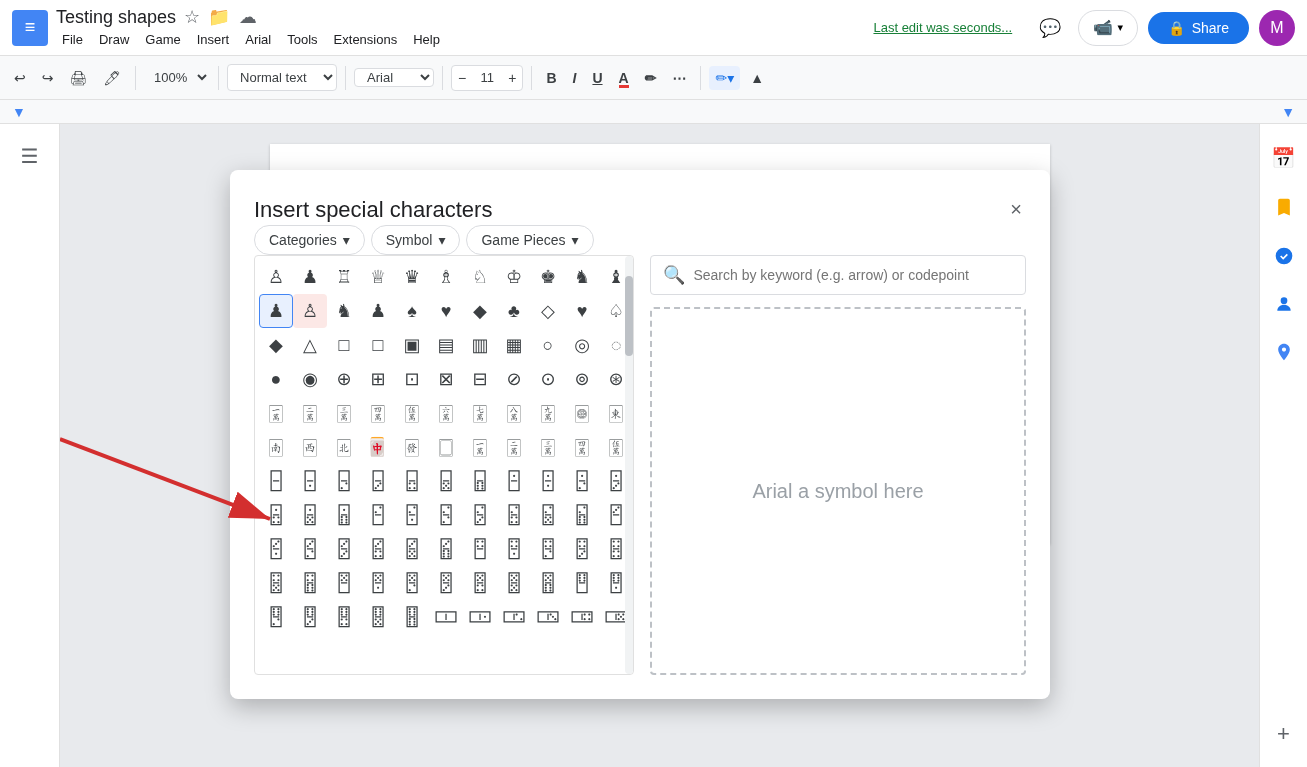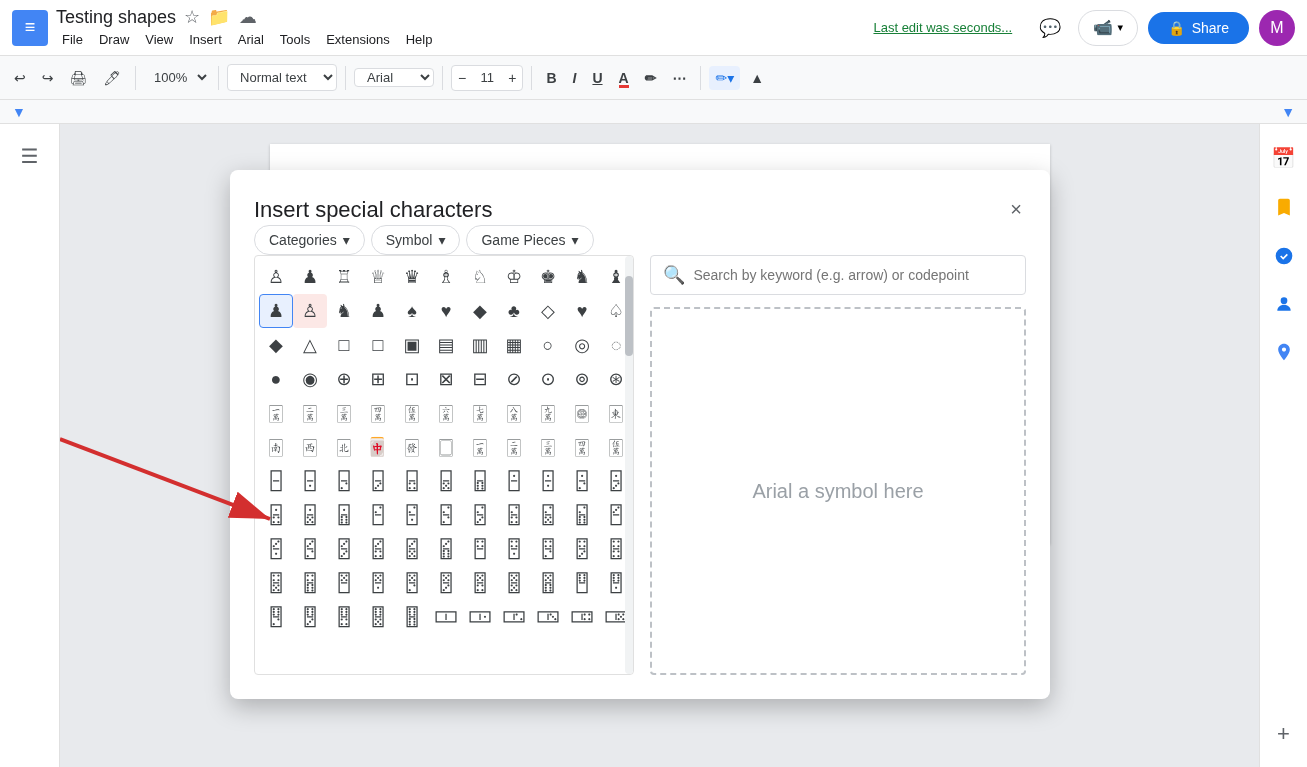--- a/index.html
+++ b/index.html
@@ -243,21 +243,21 @@
       <span id="doc-title">Testing shapes</span>
       <div id="title-icons">
         <span>☆</span>
         <span>📁</span>
         <span>☁</span>
       </div>
     </div>
     <div id="menu-bar">
       <span>File</span>
       <span>Draw</span>
-      <span>View</span>
+      <span>Game</span>
       <span>Insert</span>
       <span>Arial</span>
       <span>Tools</span>
       <span>Extensions</span>
       <span>Help</span>
     </div>
   </div>
   <span id="last-edit">Last edit was seconds...</span>
   <div id="top-right">
     <button id="comment-icon-btn">💬</button>

